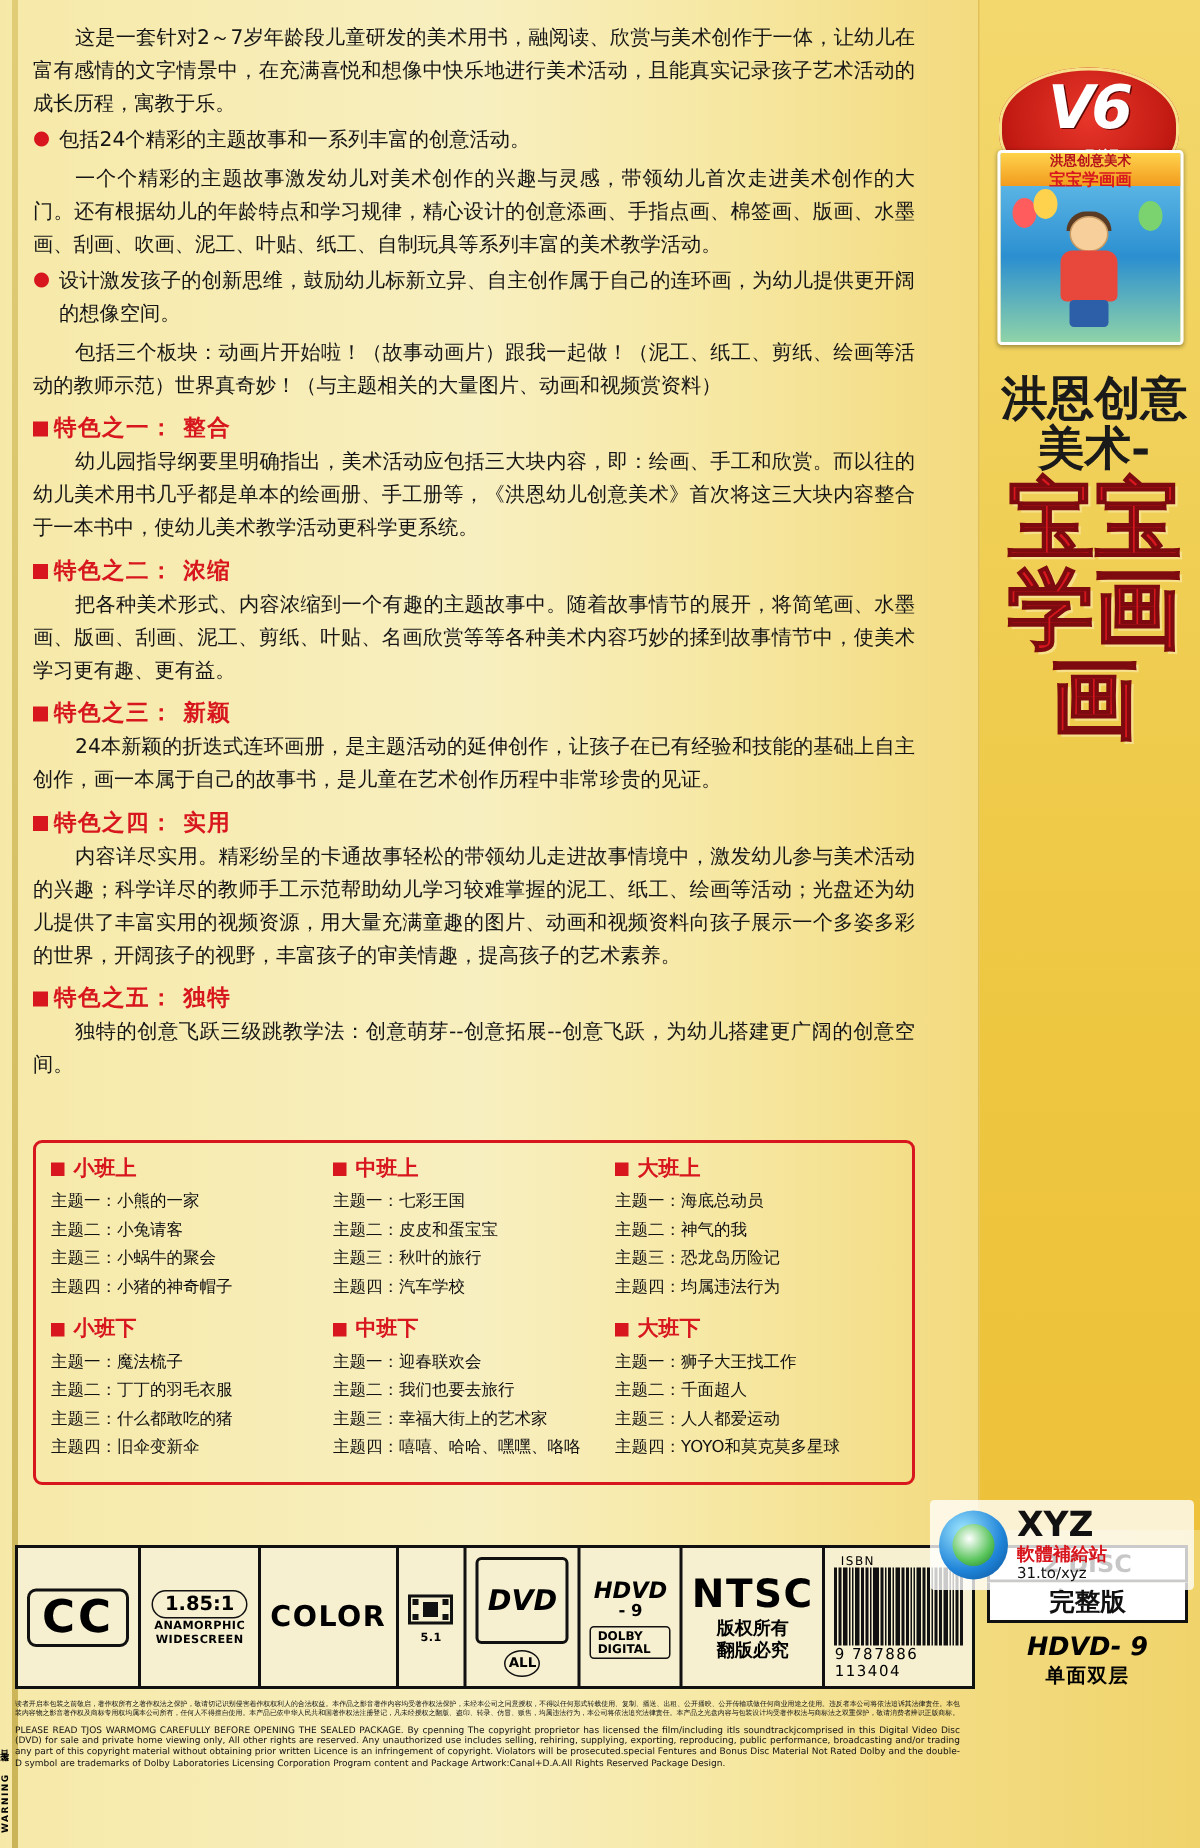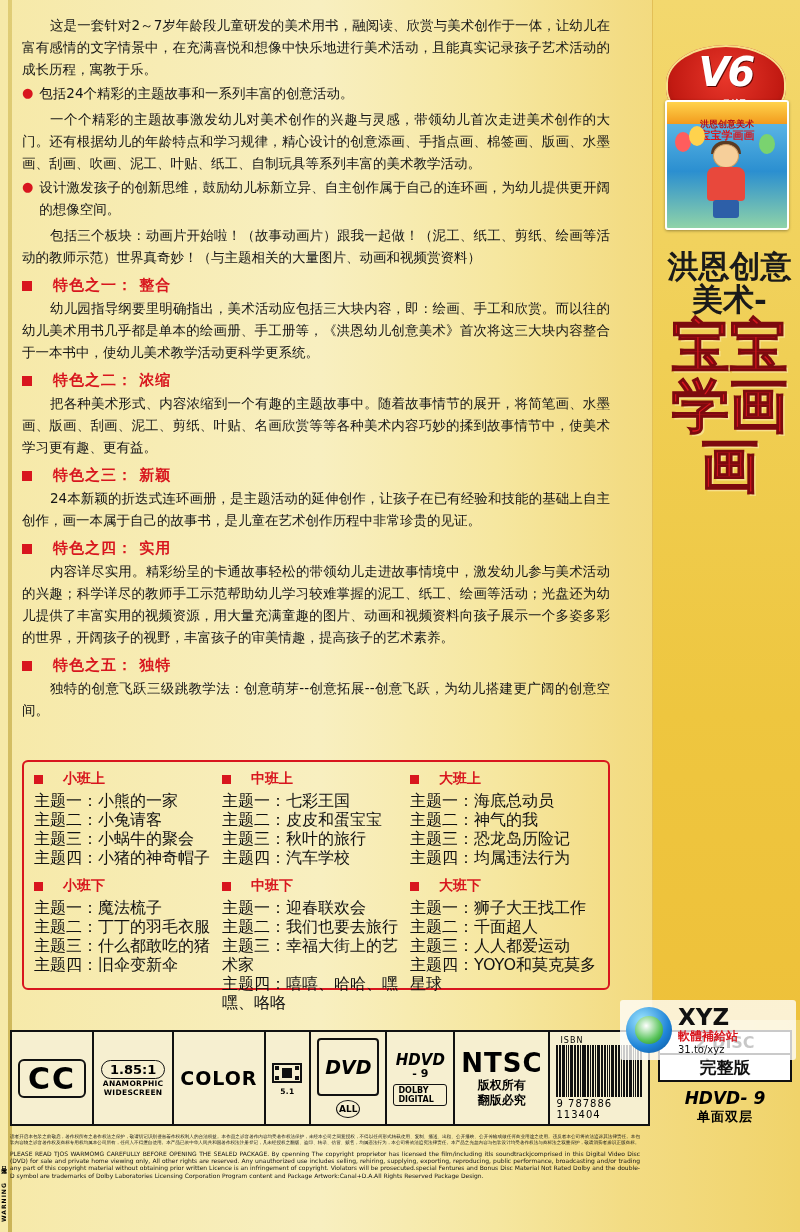--- a/index.html
+++ b/index.html
@@ -32,21 +32,21 @@
   .v6logo .big { font-size:40px; font-weight:bold; font-style:italic; line-height:54px; letter-spacing:-2px; text-shadow:1px 1px 0 #5e0805; }
   .v6logo .small { font-size:12px; line-height:12px; font-weight:bold; }
   .dvdbox {
     position:absolute; left:12px; top:100px; width:124px; height:130px;
     background:linear-gradient(180deg,#6fc5ee,#2b8fd0 55%,#8fd3a8 100%);
     border:2px solid #fff; border-radius:3px; overflow:hidden;
     box-shadow:0 1px 3px rgba(0,0,0,.35);
   }
   .dvdbox .cap {
     height:22px; background:linear-gradient(180deg,#ffd34d,#f29b1d);
-    color:#b5121b; font-size:9px; font-weight:bold; text-align:center; line-height:11px; padding-top:17px;
+    color:#b5121b; font-size:9px; font-weight:bold; text-align:center; line-height:11px; padding-top:1px;
   }
   .dvdbox .cap .t2 { color:#d8181f; font-size:11px; }
   .kid {
     position:absolute; left:30px; top:42px; width:60px; height:76px;
   }
   .kid .head { position:absolute; left:16px; top:0; width:26px; height:24px; background:#f6cf9a; border-radius:50%; border:1px solid #c89a63;}
   .kid .hair { position:absolute; left:14px; top:-3px; width:30px; height:13px; background:#5a3b23; border-radius:14px 14px 0 0;}
   .kid .body { position:absolute; left:10px; top:23px; width:38px; height:34px; background:#e8483c; border-radius:8px 8px 4px 4px;}
   .kid .legs { position:absolute; left:16px; top:56px; width:26px; height:18px; background:#2d5fa8; border-radius:3px;}
   .balloon { position:absolute; width:16px; height:20px; border-radius:50%; }
@@ -75,33 +75,33 @@
   
   .main {
     position:absolute; left:22px; top:14px; width:588px;
     color:#151515;
     font-family:"DejaVu Sans", sans-serif;
   }
   .p { font-size:13.5px; line-height:22px; text-align:justify; margin:0 0 2px 0; }
   .indent { text-indent:28px; }
   .bullet-row { display:flex; align-items:flex-start; gap:6px; margin:2px 0; }
   .dot { color:#d8161e; font-size:13px; line-height:22px; }
-  .feature-head { display:flex; align-items:center; gap:21px; margin:8px 0 2px 0;text-align:center; }
+  .feature-head { display:flex; align-items:center; gap:4px; margin:8px 0 2px 0;text-align:center; }
   .sq { width:10px; height:10px; background:#d8161e; display:inline-block; }
   .feature-head .ft { font-size:15px; font-weight:bold; color:#d8161e; letter-spacing:1px; }
   
   .themebox {
     position:absolute; left:22px; top:760px; width:588px; height:230px;
     border:2px solid #d8161e; border-radius:6px; padding:8px 10px;
   }
   .themegrid { display:grid; grid-template-columns:1fr 1fr 1fr; row-gap:10px; }
-  .col-head { display:flex; align-items:center; gap:20px; margin-bottom:3px; }
+  .col-head { display:flex; align-items:center; gap:6px; margin-bottom:3px; }
   .col-head .sq { width:9px; height:9px; }
   .col-head .nm { color:#d8161e; font-size:14px; font-weight:bold; }
-  .item { font-size:16px; line-height:19px; color:#111; }
+  .item { font-size:11px; line-height:19px; color:#111; }
   
   .specbar {
     position:absolute; left:10px; top:1030px; width:640px; height:96px;
     border:2px solid #111; background:#f6efd0; display:flex; align-items:stretch;
   }
   .cell { border-right:2px solid #111; display:flex; flex-direction:column; align-items:center; justify-content:center; padding:2px 6px; }
   .cell:last-child { border-right:none; }
   .cc { font-size:30px; font-weight:bold; border:2px solid #111; border-radius:6px; padding:0 8px; letter-spacing:2px;}
   .ratio { border:1.5px solid #111; border-radius:10px; font-size:13px; padding:1px 8px; font-weight:bold;}
   .tiny { font-size:7.5px; line-height:9px; text-align:center; font-weight:bold; letter-spacing:.3px;}

